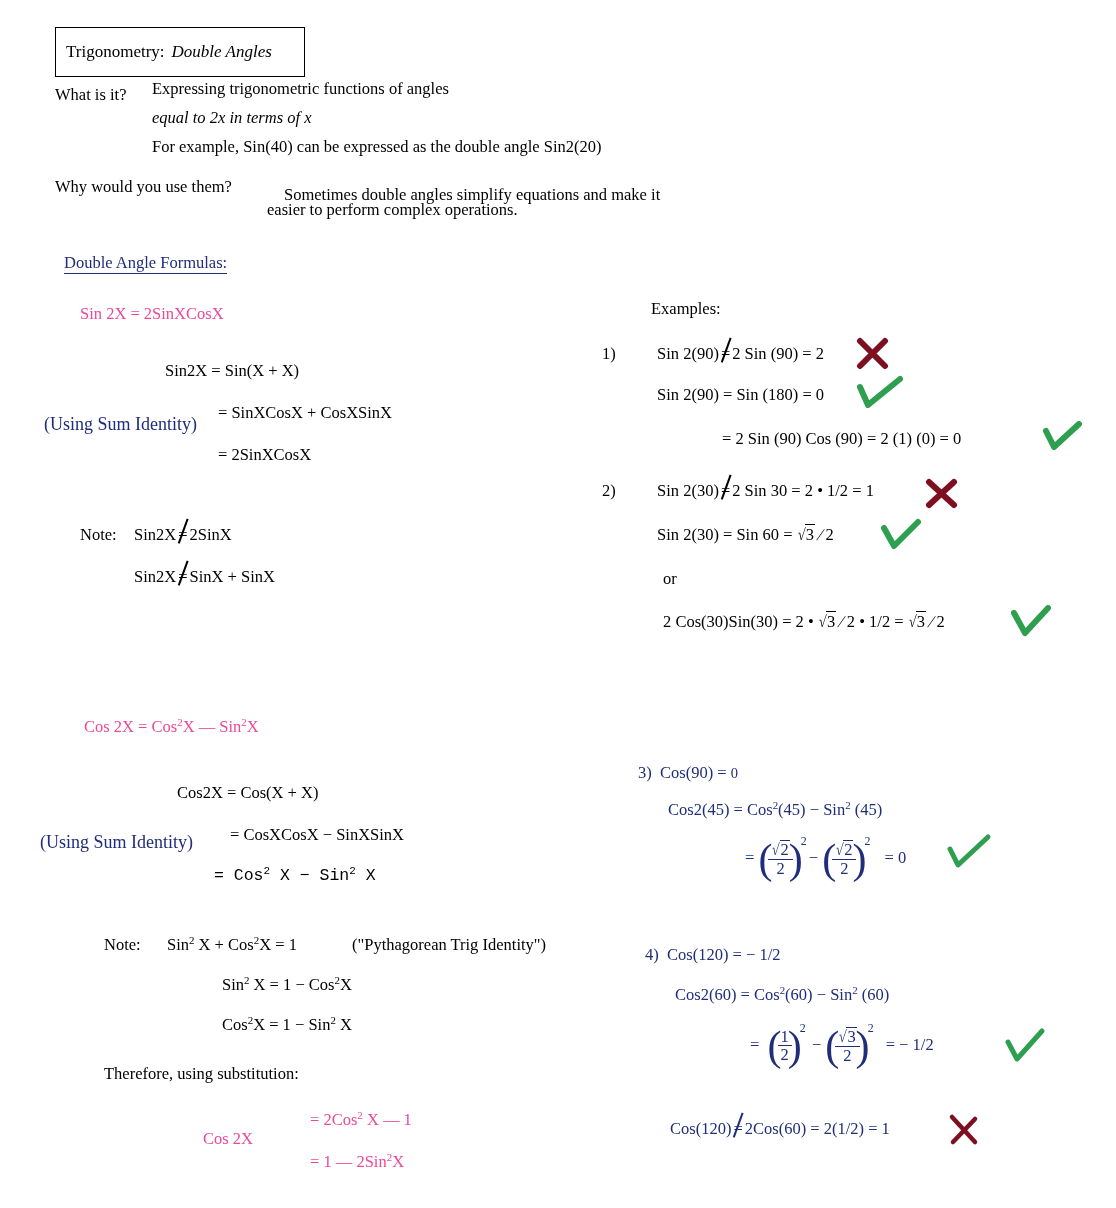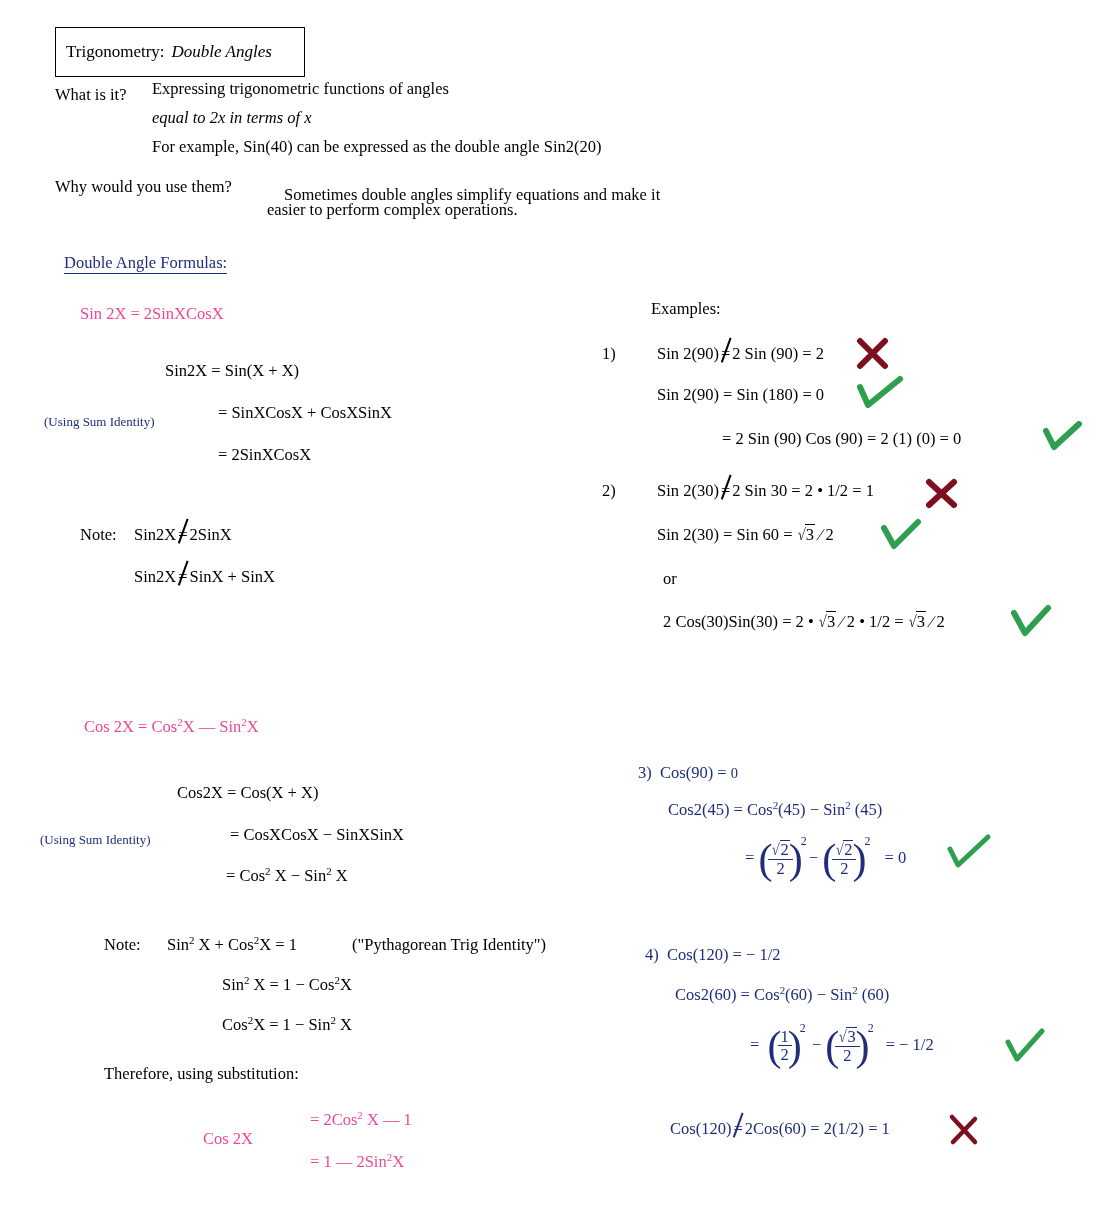--- a/index.html
+++ b/index.html
@@ -25,21 +25,21 @@
     box-sizing: border-box;
     display: flex; align-items: center;
     padding-left: 10px;
   }
   #title-box .t-label { font-size: 17px; }
   #title-box .t-topic { font-size: 17px; font-style: italic; margin-left: 7px; }
 
   
   .body-text { font-size: 16.5px; }
   .italic { font-style: italic; }
-  .small-note { font-size: 13px; color: #1F2D7A; }
+  .small-note { font-size: 18px; color: #1F2D7A; }
 
   .maroon { color: #ec4899; }
   .navy   { color: #1F2D7A; }
 
   .underline-head {
     color: #1F2D7A;
     font-size: 16.5px;
     border-bottom: 1px solid #1F2D7A;
     padding-bottom: 1px;
   }
@@ -203,21 +203,21 @@
   <path d="M4 8 L15 28 L38 3" stroke="#2E9E4F" stroke-width="6" stroke-linecap="round" stroke-linejoin="round" fill="none"></path>
 </svg>
 
 <div class="abs body-text maroon" style="left:84px; top:717px;text-align:right;">
   <span>Cos 2X = </span><span>Cos</span><sup class="exp">2</sup><span>X</span>&nbsp;<span>—</span>&nbsp;<span>Sin</span><sup class="exp">2</sup><span>X</span>
 </div>
 
 <div class="abs body-text" style="left:177px; top:783px;">Cos2X = Cos(X + X)</div>
 <div class="abs small-note" style="left:40px; top:832px;">(Using Sum Identity)</div>
 <div class="abs body-text" style="left:230px; top:825px;">=  CosXCosX − SinXSinX</div>
-<div class="abs body-text" style="left:226px; top:866px;">
+<div class="abs body-text" style="left:214px; top:866px;font-family:Liberation Mono, monospace;">
   <span>=  Cos</span><sup class="exp">2</sup> <span>X − Sin</span><sup class="exp">2</sup> <span>X</span>
 </div>
 
 <div class="abs body-text" style="left:104px; top:935px;">Note:</div>
 <div class="abs body-text" style="left:167px; top:935px;">
   <span>Sin</span><sup class="exp">2</sup> <span>X + Cos</span><sup class="exp">2</sup><span>X = 1</span>
 </div>
 <div class="abs body-text" style="left:352px; top:935px;">("Pythagorean Trig Identity")</div>
 
 <div class="abs body-text" style="left:222px; top:975px;">

